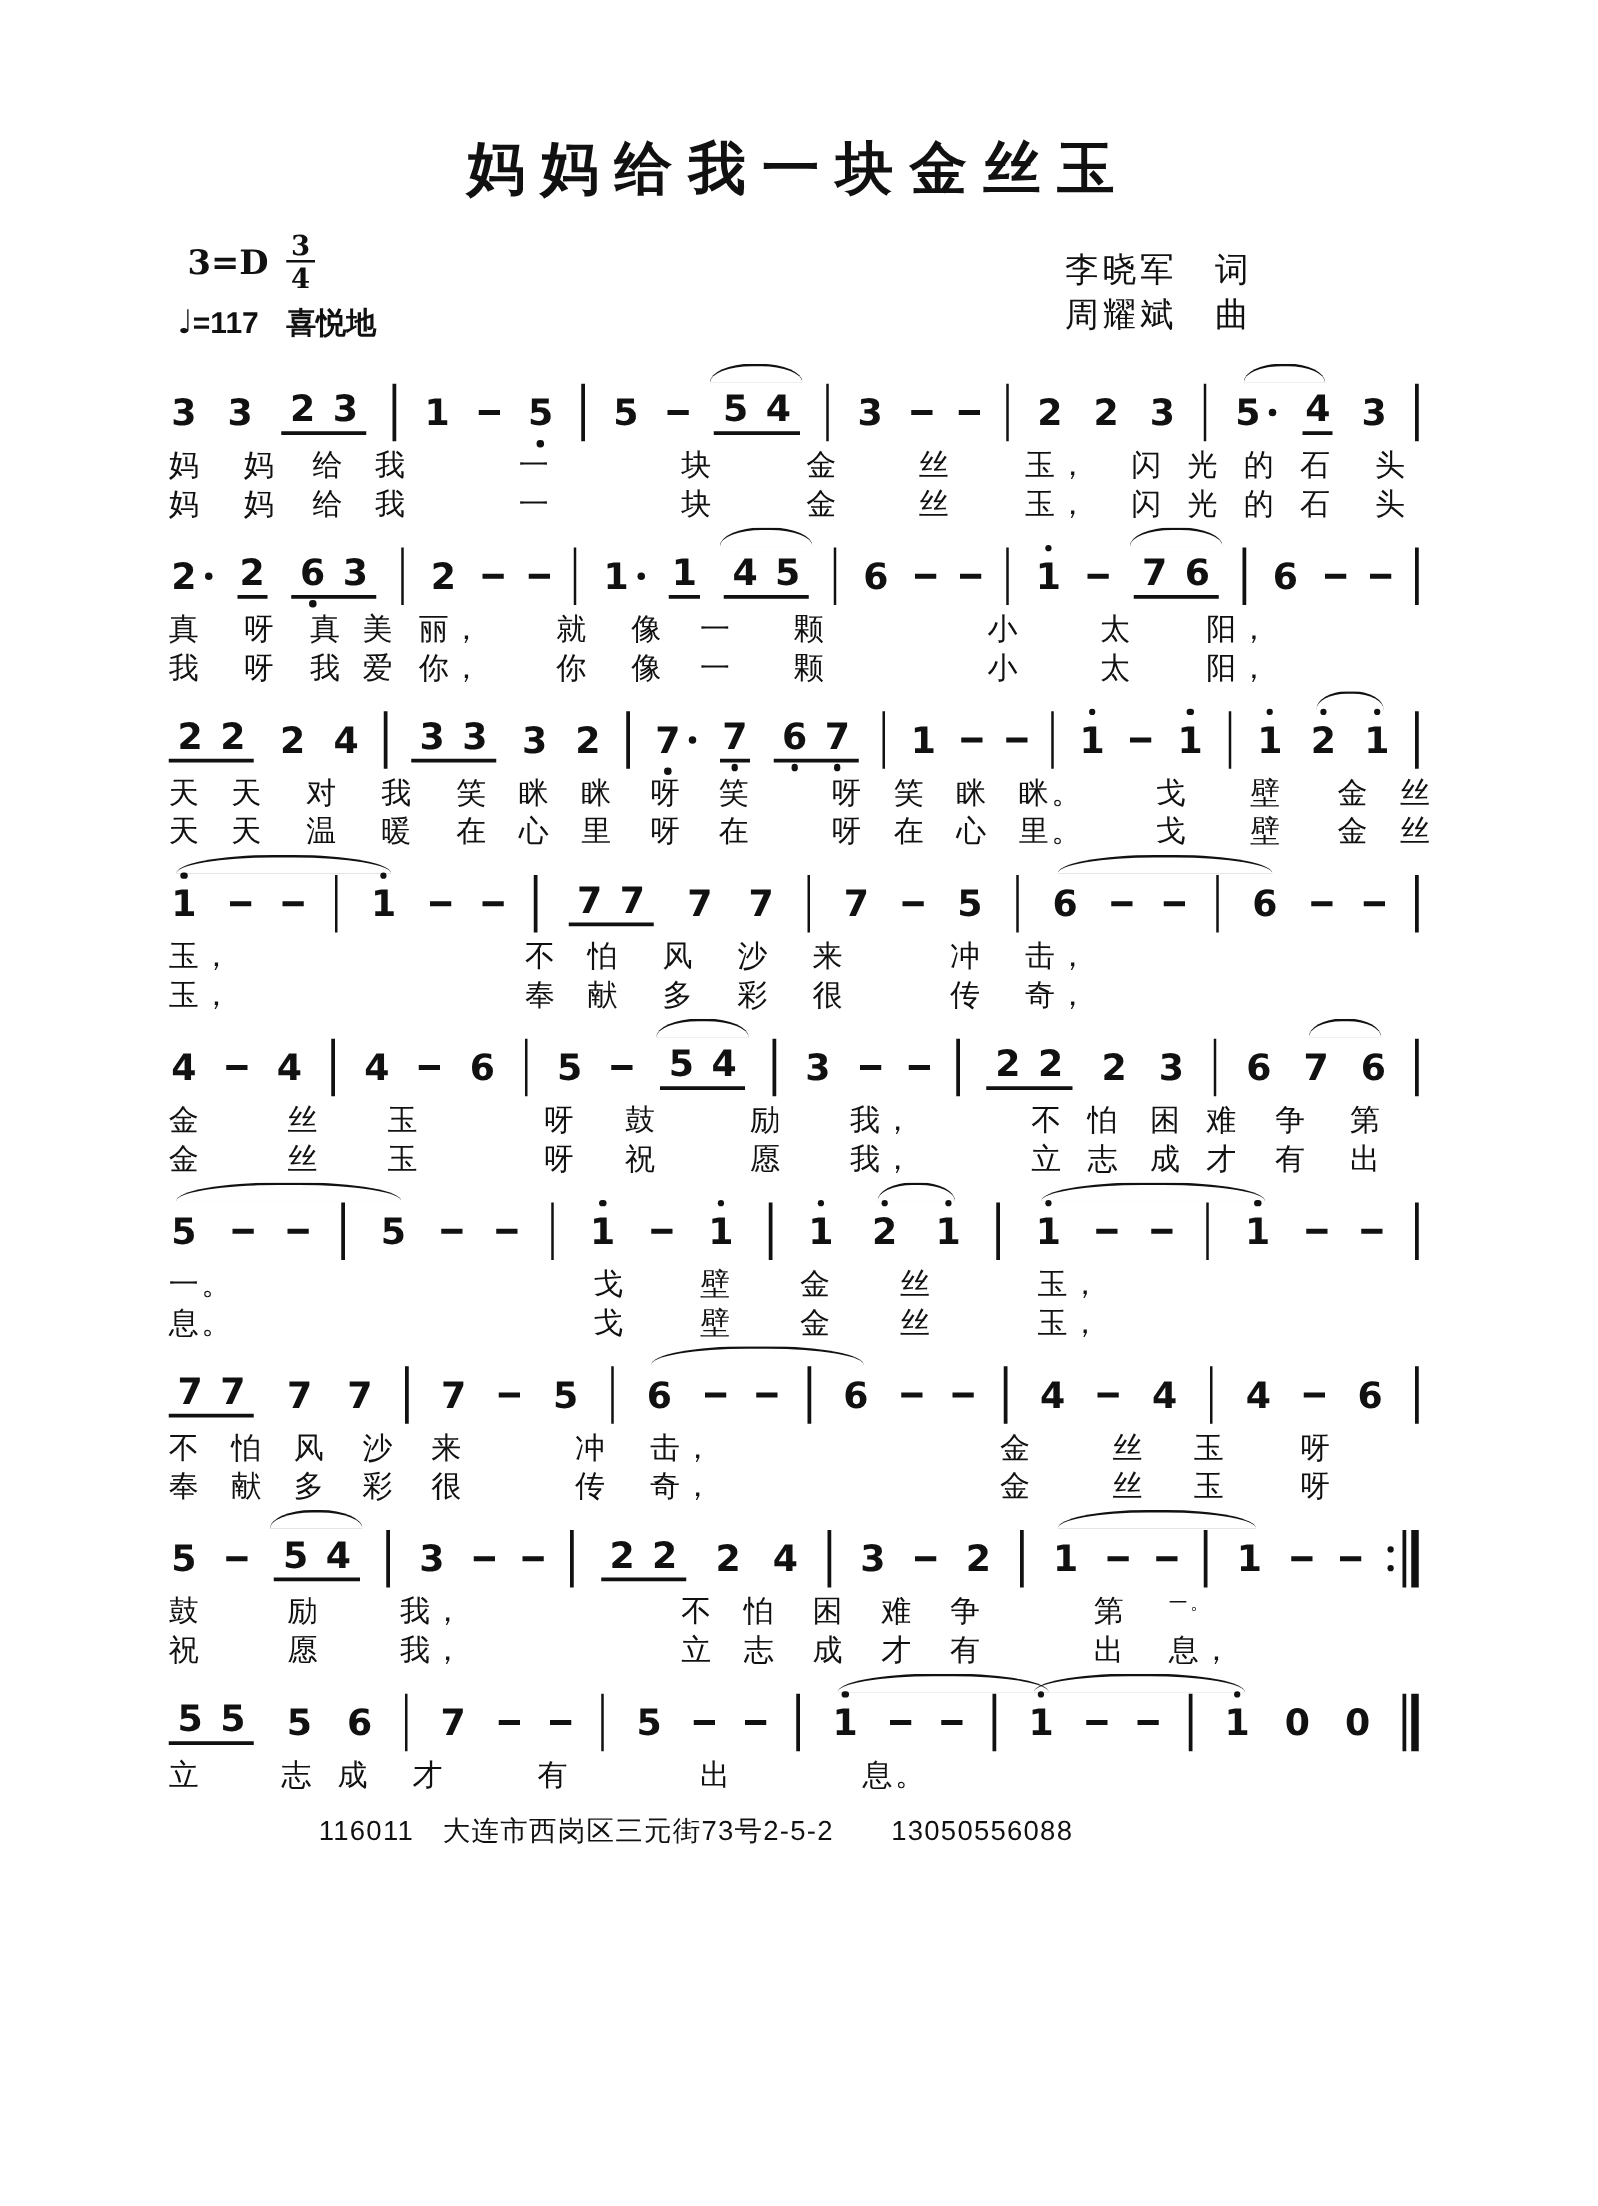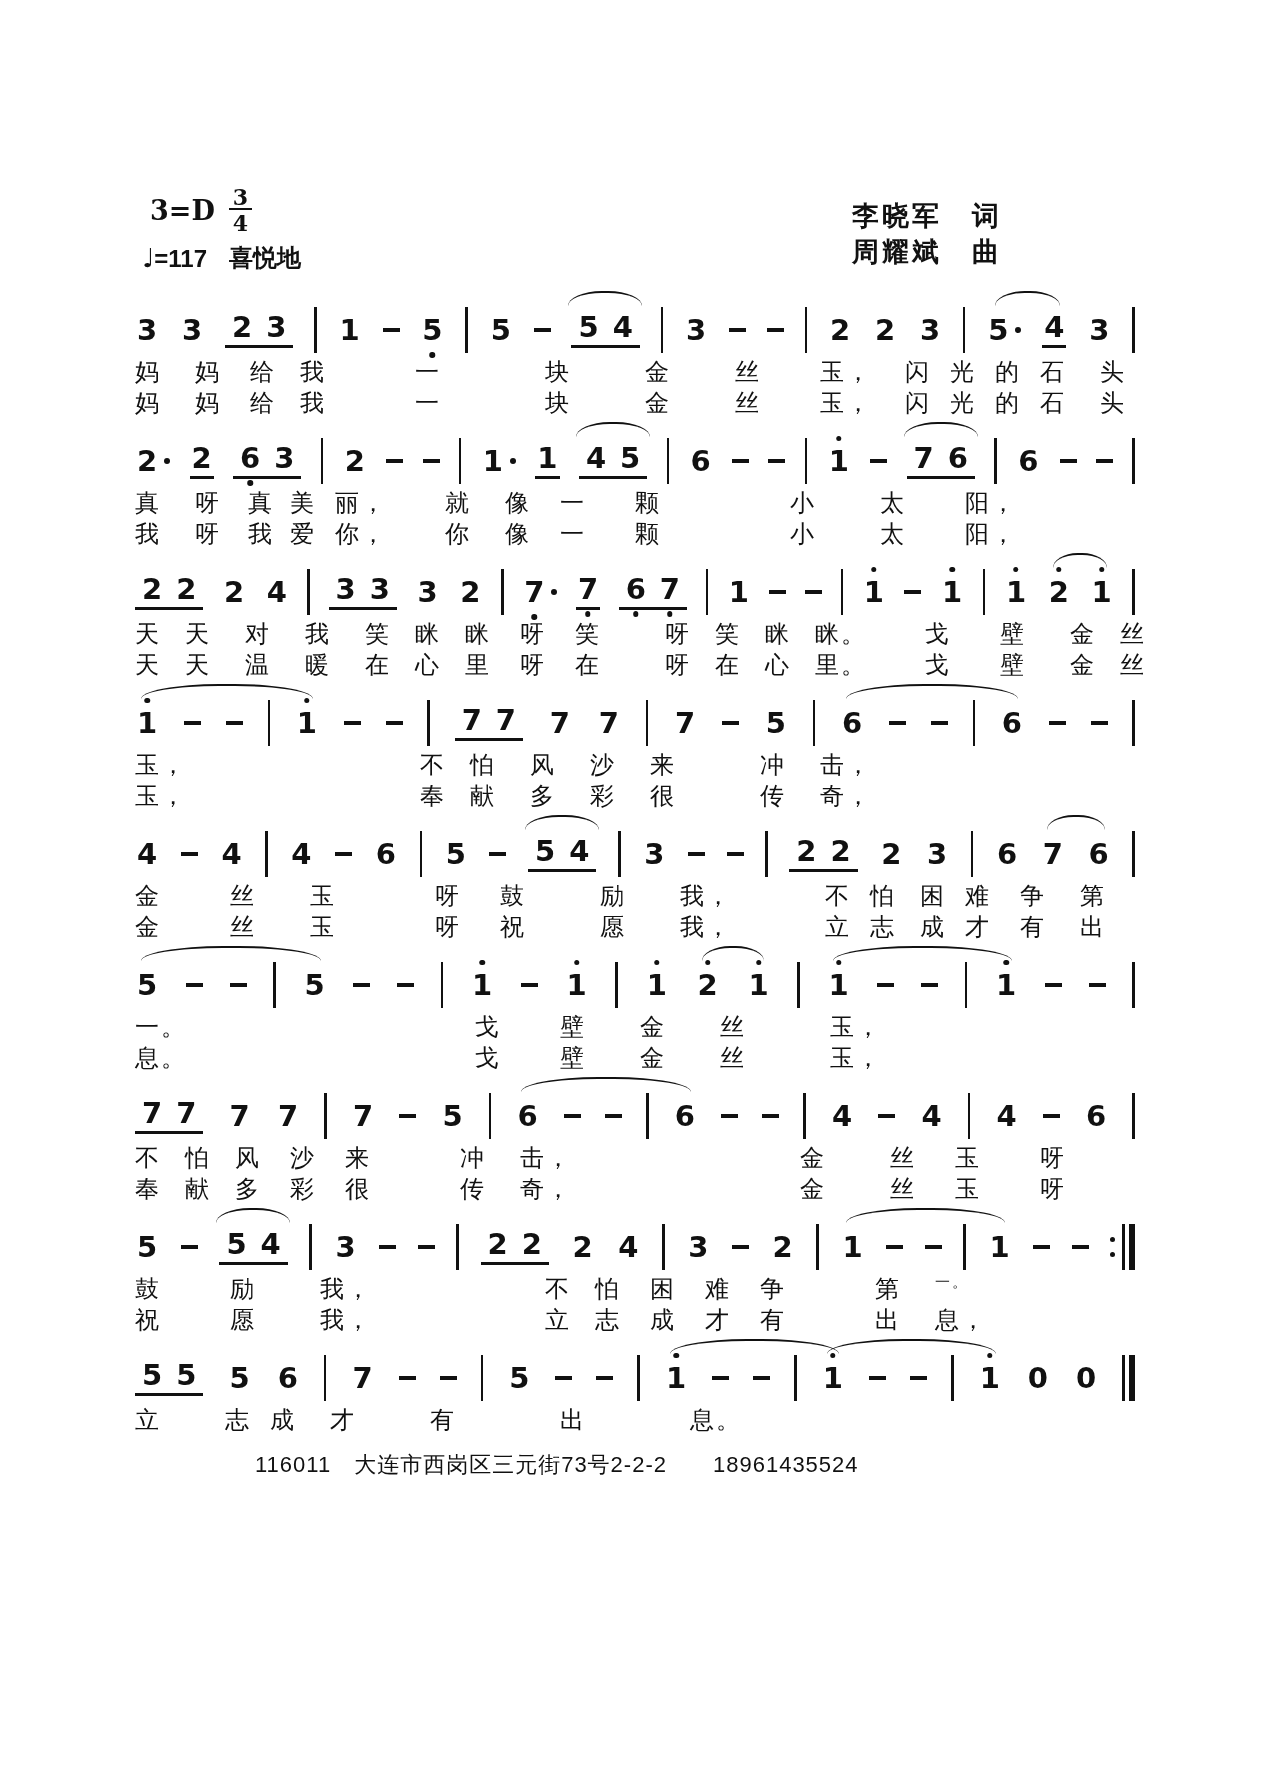--- a/index.html
+++ b/index.html
@@ -13,21 +13,21 @@
     font-family:"Liberation Serif",serif;font-weight:900;font-size:46px;
     letter-spacing:13px;white-space:nowrap;
   }
   .keysig{position:absolute;left:150px;top:186px;display:flex;align-items:center;gap:14px;}
   .keysig .keytext{font-size:27px;font-weight:700;font-family:"DejaVu Serif",serif;}
   .meter{display:inline-flex;flex-direction:column;align-items:center;line-height:1;font-family:"DejaVu Serif",serif;font-weight:700;}
   .meter .mnum{font-size:22px;padding:0 4px;border-bottom:2.5px solid #111;}
   .meter .mden{font-size:22px;padding-top:2px;}
   .tempo{position:absolute;left:142px;top:242px;display:flex;align-items:center;gap:22px;font-size:24px;font-weight:700;}
   .tempo .glyph{font-family:"DejaVu Sans",sans-serif;font-size:26px;}
-  .credits{position:absolute;left:852px;top:198px;font-size:27px;letter-spacing:3px;line-height:1.35;font-weight:700;}
+  .credits{position:absolute;left:852px;top:198px;font-size:27px;letter-spacing:3px;line-height:1.35;font-weight:400;}
   .credits div{white-space:nowrap;}
   
   .score{position:absolute;left:135px;top:290px;width:1000px;}
   .line-block{margin-bottom:3px;}
   .notes-row{
     position:relative;display:flex;justify-content:space-between;align-items:center;
     height:52px;padding-top:14px;
   }
   .tok{position:relative;display:flex;align-items:center;justify-content:center;height:52px;}
   .numwrap{display:flex;line-height:1;font-weight:700;font-size:29px;font-family:"DejaVu Sans",sans-serif;}
@@ -60,20 +60,21 @@
   
   .footer-line{position:absolute;font-size:22px;letter-spacing:1px;white-space:nowrap;}
   .footer-1{left:255px;top:1450px;}
   .footer-2{left:225px;top:1487px;}
 </style>
 </head>
 <body>
 
 <div class="page">
 
+  <div class="title">妈妈给我一块金丝玉</div>
 
   <div class="keysig">
     <span class="keytext">3=D</span>
     <span class="meter">
       <span class="mnum">3</span>
       <span class="mden">4</span>
     </span>
   </div>
 
   <div class="tempo">
@@ -1237,15 +1238,15 @@
           <span class="syl" style="left: 9%;">志</span>
           <span class="syl" style="left: 13.5%;">成</span>
           <span class="syl" style="left: 19.5%;">才</span>
           <span class="syl" style="left: 29.5%;">有</span>
           <span class="syl" style="left: 42.5%;">出</span>
           <span class="syl" style="left: 55.5%;">息。</span>
         </div>
       </div>
     </div>
 
-  <div class="footer-line footer-1">116011　大连市西岗区三元街73号2-2-2　　18961435524</div>
+  <div class="footer-line footer-1">116011　大连市西岗区三元街73号2-5-2　　13050556088</div>
 
 </div>
 
 </body></html>

